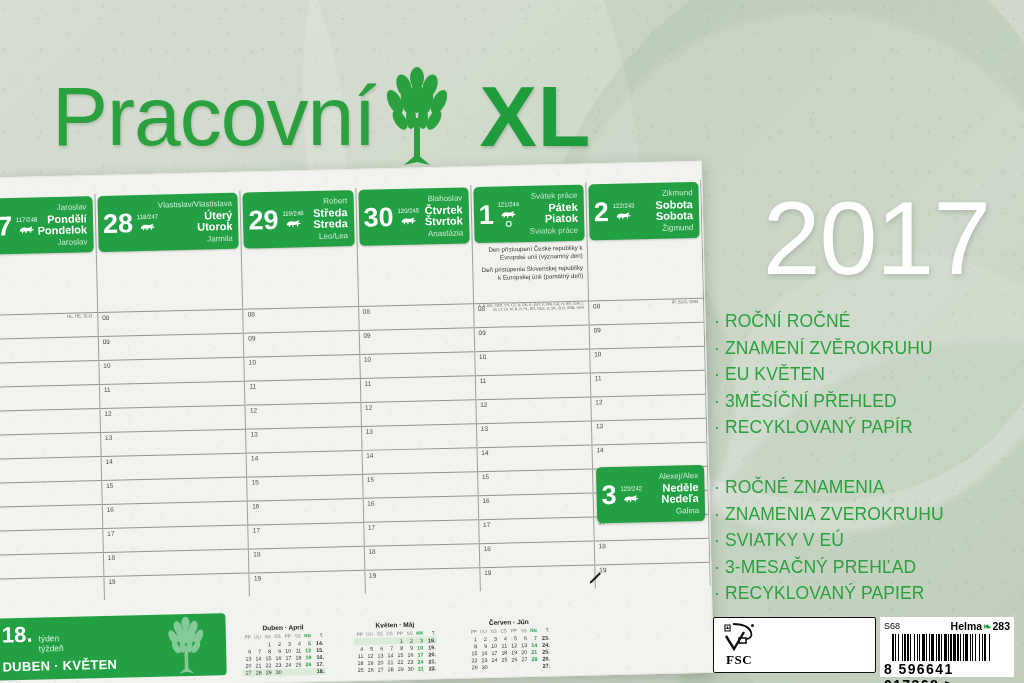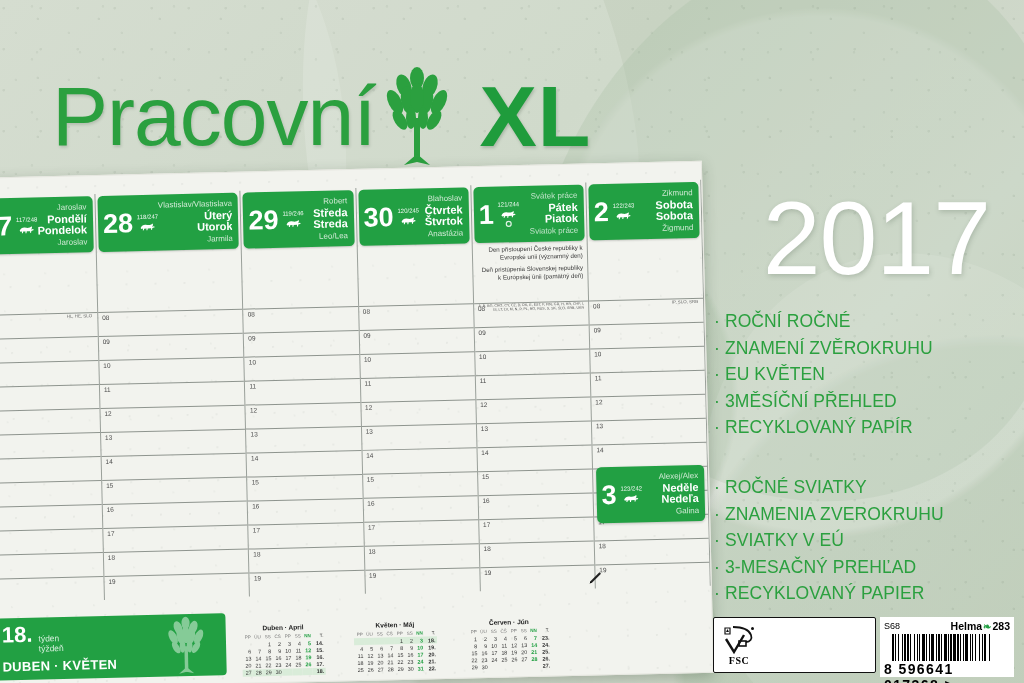--- a/index.html
+++ b/index.html
@@ -166,21 +166,21 @@
   #pencil { position: absolute; right: 108px; bottom: 88px; width: 16px; height: 16px; }
 
   
   #fsc {
     position: absolute; left: 713px; top: 617px; width: 163px; height: 56px;
     background: #fff; border: 1.5px solid #111; border-radius: 2px;
     display: flex; align-items: center; padding: 3px 5px;
   }
   #fsc-mark { width: 40px; flex: none; text-align: center; }
   #fsc-mark svg { width: 34px; height: 30px; display:block; margin: 0 auto; }
-  #fsc-mark .fsc-word { font-family: "Liberation Serif", serif; font-size: 10px; font-weight: bold; letter-spacing:.5px; }
+  #fsc-mark .fsc-word { font-family: "Liberation Serif", serif; font-size: 13px; font-weight: bold; letter-spacing:.5px; }
   #fsc-txt { flex: 1; text-align: center; line-height: 10px; }
   #fsc-txt .l1 { font-size: 11px; font-weight: bold; letter-spacing: .2px; }
   #fsc-txt .l2 { font-size: 6.5px; font-weight: bold; margin: 2px 0; }
   #fsc-txt .l3 { font-size: 9px; font-weight: bold; margin-top: 2px; }
 
   #barcodebox {
     position: absolute; left: 880px; top: 617px; width: 134px; height: 60px;
     background: #fff; padding: 3px 4px;
   }
   #bc-head { display: flex; justify-content: space-between; align-items: center; }
@@ -228,21 +228,21 @@
 <div id="year">2017</div>
 
 <ul class="featlist" id="feat-cz">
   <li>ROČNÍ ROČNÉ</li>
   <li>ZNAMENÍ ZVĚROKRUHU</li>
   <li>EU KVĚTEN</li>
   <li>3MĚSÍČNÍ PŘEHLED</li>
   <li>RECYKLOVANÝ PAPÍR</li>
 </ul>
 <ul class="featlist" id="feat-sk">
-  <li>ROČNÉ SVIATKY</li>
+  <li>ROČNÉ ZNAMENIA</li>
   <li>ZNAMENIA ZVEROKRUHU</li>
   <li>SVIATKY V EÚ</li>
   <li>3-MESAČNÝ PREHĽAD</li>
   <li>RECYKLOVANÝ PAPIER</li>
 </ul>
 
 <div id="sheet">
   <div id="daycols">
       <div class="daycol">
         <div class="dayhead">

